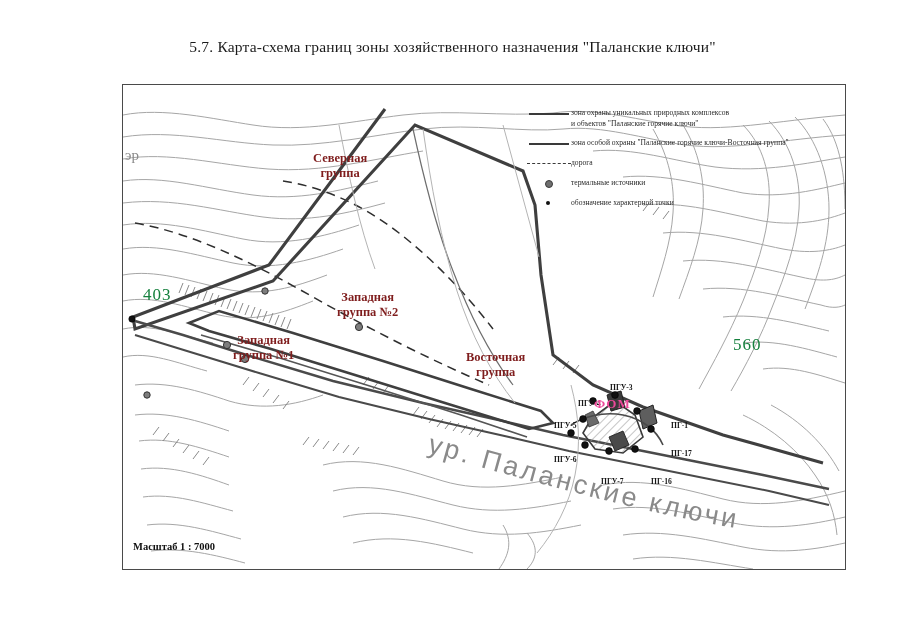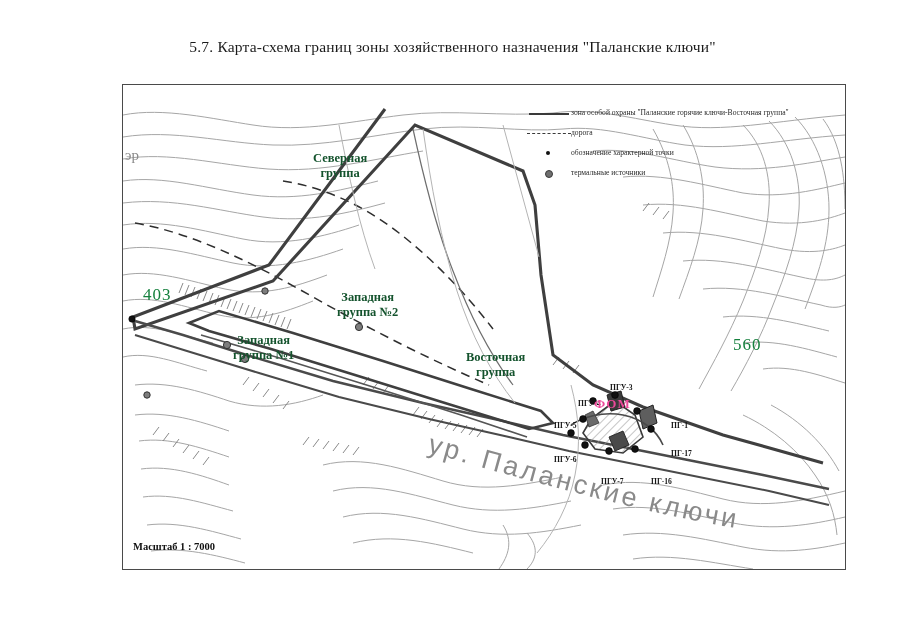--- a/index.html
+++ b/index.html
@@ -117,21 +117,21 @@
     border-radius: 50%;
     background: #6f6f6f;
     border: 1px solid #3a3a3a;
   }
 
   
   .map-label {
     position: absolute;
     font-family: "Liberation Serif", serif;
     font-weight: bold;
-    color: #14532d;
+    color: #7f1d1d;
     white-space: nowrap;
     text-align: center;
     line-height: 15px;
     font-size: 12.5px;
   }
   .pt-label {
     position: absolute;
     font-family: "Liberation Serif", serif;
     font-weight: bold;
     font-size: 7.6px;
@@ -321,48 +321,57 @@
     <g fill="none" stroke="#b4b4b4" stroke-width="1">
       <path d="M300,44 C308,100 318,156 334,206 C348,250 368,288 392,318"></path>
       <path d="M216,40 C226,92 236,140 252,184"></path>
       <path d="M380,40 C392,84 404,128 416,172"></path>
       <path d="M448,300 C456,330 458,360 452,390 C446,420 432,446 414,468"></path>
     </g>
   </svg>
 
   <div id="legend">
 
+    <div class="legend-row">
+      <div class="legend-sym">
+          <span class="ln-solid"></span>
+        </div>
+      <div>
+        <div class="legend-text">зона охраны уникальных природных комплексов</div>
+        <div class="legend-text">и объектов "Паланские горячие ключи"</div>
+      </div>
+    </div>
 
     <div class="legend-row">
       <div class="legend-sym">
           <span class="ln-solid"></span>
         </div>
       <div class="legend-text">зона особой охраны "Паланские горячие ключи-Восточная группа"</div>
     </div>
 
 
     <div class="legend-row">
       <div class="legend-sym">
           <span class="ln-dash"></span>
         </div>
       <div class="legend-text">дорога</div>
     </div>
 
     <div class="legend-row">
       <div class="legend-sym">
+          <span class="sym-spring"></span>
+        </div>
+      <div class="legend-text">термальные источники</div>
+    </div>
+
+    <div class="legend-row">
+      <div class="legend-sym">
           <span class="sym-dot"></span>
         </div>
       <div class="legend-text">обозначение характерной точки</div>
-    </div>
-
-    <div class="legend-row">
-      <div class="legend-sym">
-          <span class="sym-spring"></span>
-        </div>
-      <div class="legend-text">термальные источники</div>
     </div>
   </div>
 
   <div class="map-label" style="left:190px; top:66px;">
     <div>Северная</div>
     <div>группа</div>
   </div>
 
   <div class="map-label" style="left:214px; top:205px;">
     <div>Западная</div>

